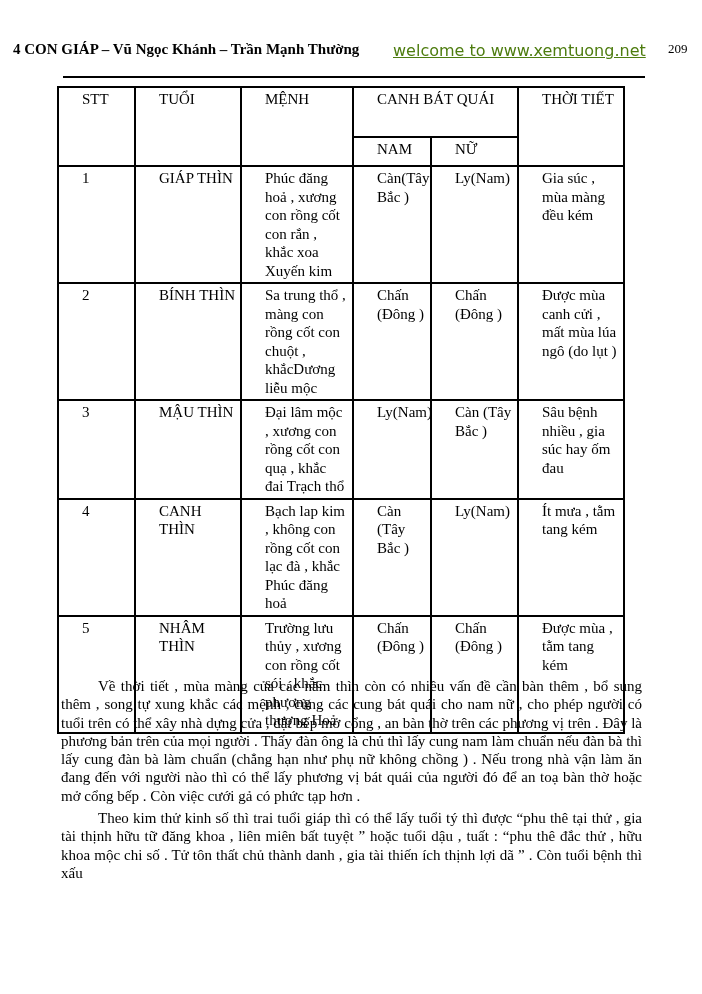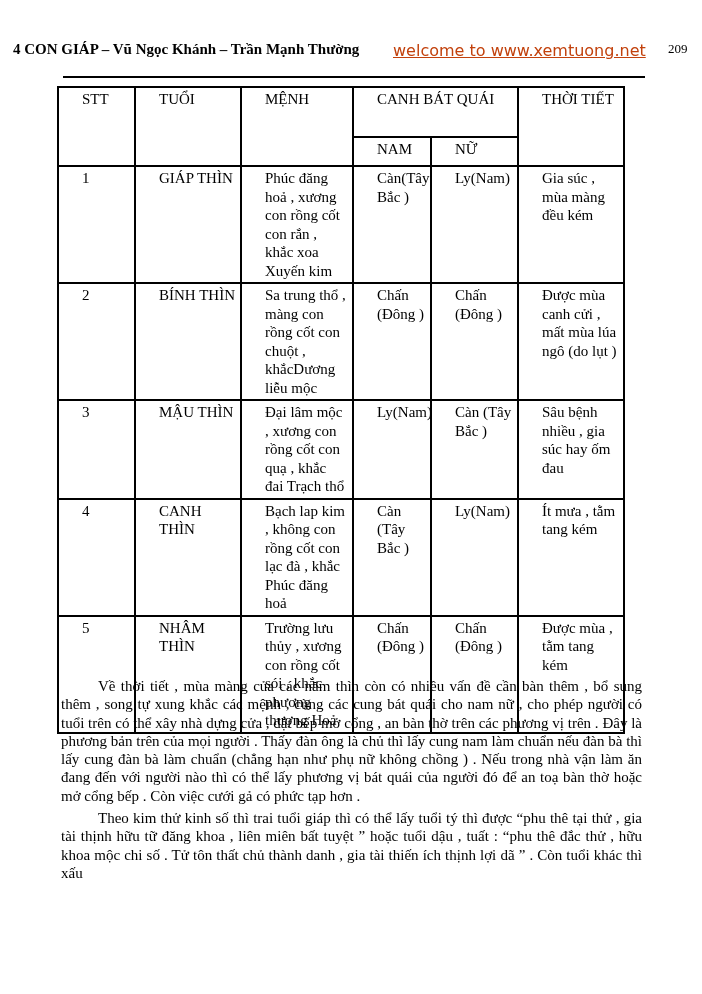--- a/index.html
+++ b/index.html
@@ -19,21 +19,21 @@
     font-size: 15px;
     font-weight: bold;
     white-space: nowrap;
   }
   .header-link {
     position: absolute;
     top: 41px;
     left: 393px;
     font-family: "DejaVu Sans", sans-serif;
     font-size: 16px;
-    color: #c2410c;
+    color: #4d7c0f;
     text-decoration: underline;
     white-space: nowrap;
     z-index: 1;
   }
   .page-number {
     position: absolute;
     top: 41px;
     left: 668px;
     font-size: 13px;
     z-index: 2;
@@ -149,16 +149,16 @@
         <td class="c-menh">Trường lưu thủy , xương con rồng cốt sói , khắc phương thượng Hoả</td>
         <td class="c-nam">Chấn (Đông )</td>
         <td class="c-nu">Chấn (Đông )</td>
         <td class="c-thoitiet">Được mùa , tằm tang kém</td>
       </tr>
     </tbody>
   </table>
 
   <div class="body-text">
     <p>Về thời tiết , mùa màng của các năm thìn còn có nhiều vấn đề cần bàn thêm , bổ sung thêm , song tự xung khắc các mệnh , cùng các cung bát quái cho nam nữ , cho phép người có tuổi trên có thể xây nhà dựng cửa , đặt bếp mở cổng , an bàn thờ trên các phương vị trên . Đây là phương bản trên của mọi người . Thấy đàn ông là chủ thì lấy cung nam làm chuẩn nếu đàn bà thì lấy cung đàn bà làm chuẩn (chẳng hạn như phụ nữ không chồng ) . Nếu trong nhà vận làm ăn đang đến với người nào thì có thể lấy phương vị bát quái của người đó để an toạ bàn thờ hoặc mở cổng bếp . Còn việc cưới gả có phức tạp hơn .</p>
-    <p>Theo kim thử kinh số thì trai tuổi giáp thì có thể lấy tuổi tý thì được “phu thê tại thử , gia tài thịnh hữu tữ đăng khoa , liên miên bất tuyệt ” hoặc tuổi dậu , tuất : “phu thê đắc thử , hữu khoa mộc chi số . Tử tôn thất chủ thành danh , gia tài thiến ích thịnh lợi dã ” . Còn tuổi khác thì xấu</p>
+    <p>Theo kim thử kinh số thì trai tuổi giáp thì có thể lấy tuổi tý thì được “phu thê tại thử , gia tài thịnh hữu tữ đăng khoa , liên miên bất tuyệt ” hoặc tuổi dậu , tuất : “phu thê đắc thử , hữu khoa mộc chi số . Tử tôn thất chủ thành danh , gia tài thiến ích thịnh lợi dã ” . Còn tuổi bệnh thì xấu</p>
   </div>
 
 </div>
 
 </body></html>

